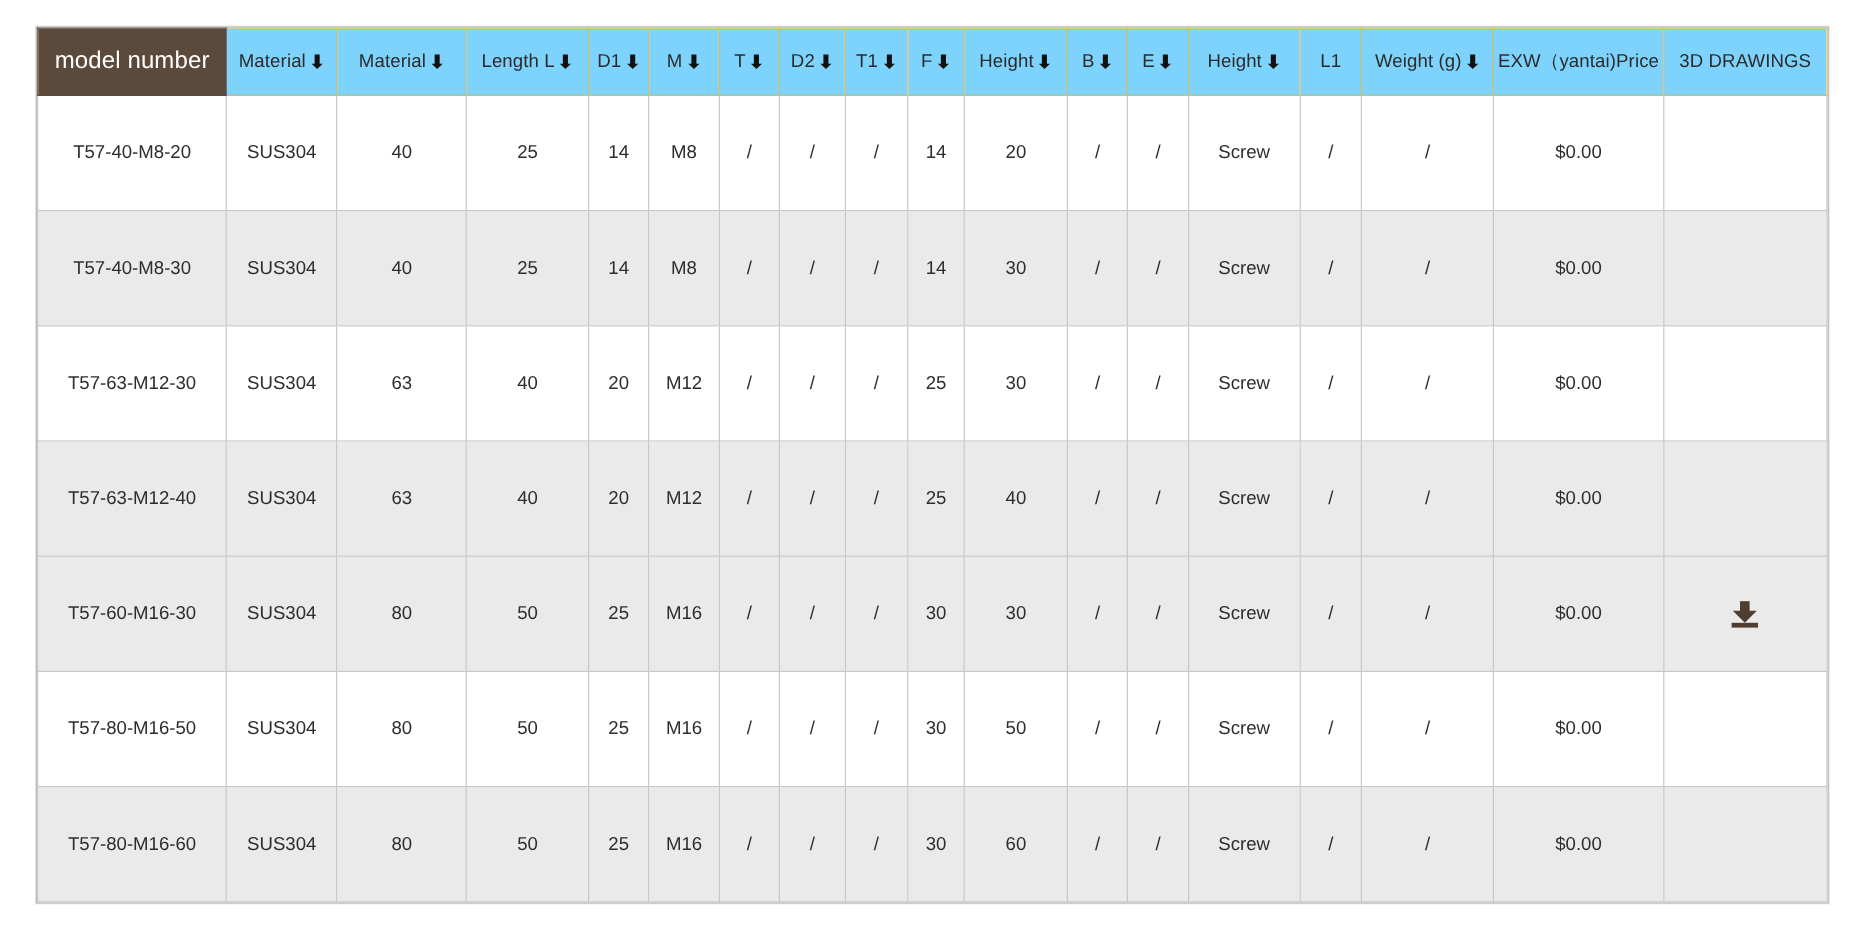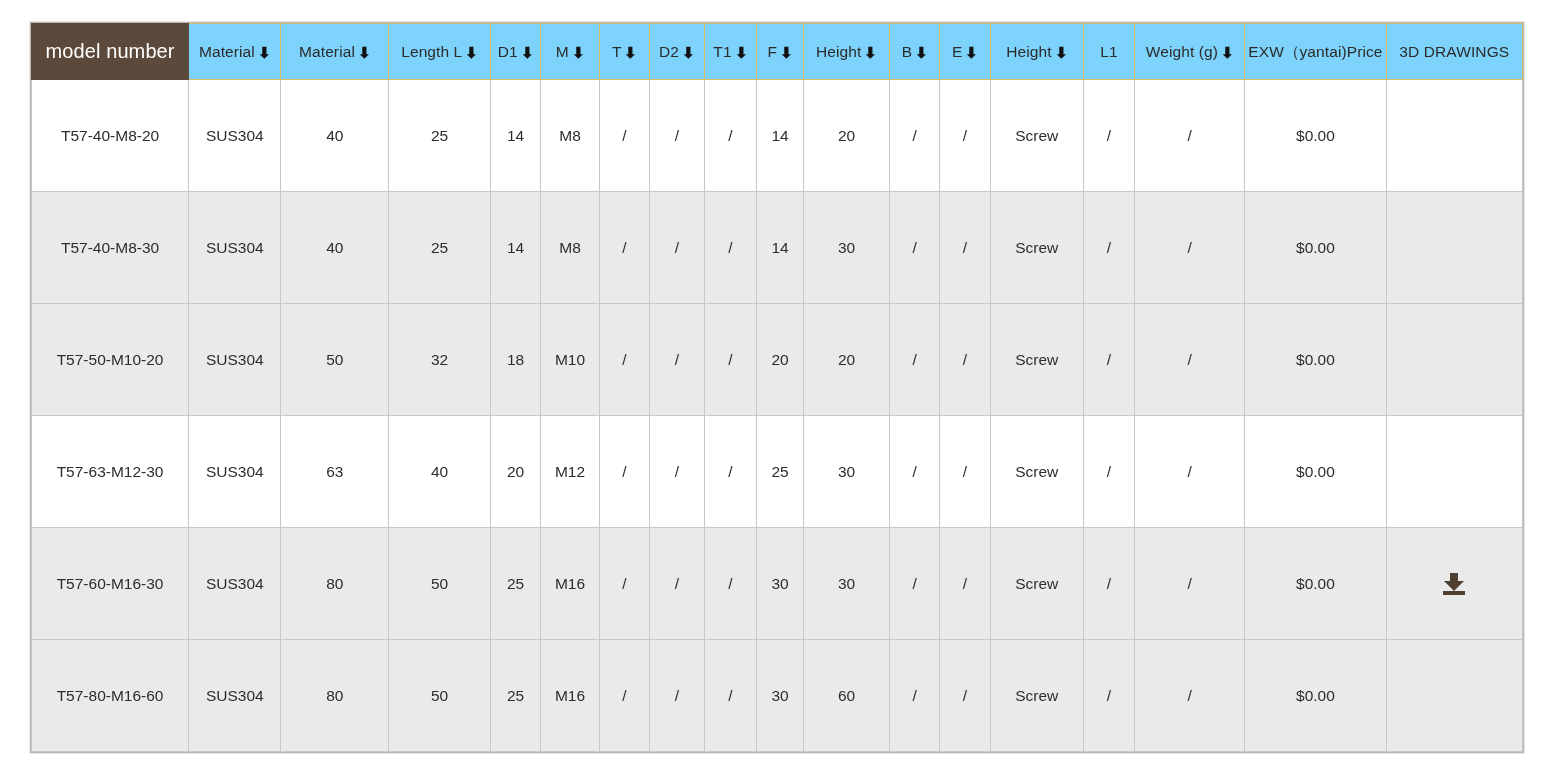--- a/index.html
+++ b/index.html
@@ -242,40 +242,20 @@
             <td>14</td>
             <td>30</td>
             <td class="slash">/</td>
             <td class="slash">/</td>
             <td>Screw</td>
             <td class="slash">/</td>
             <td class="slash">/</td>
             <td>$0.00</td>
             <td></td>
           </tr>
-          <tr class="even">
-            <td class="model-col">T57-50-M10-20</td>
-            <td>SUS304</td>
-            <td>50</td>
-            <td>32</td>
-            <td>18</td>
-            <td>M10</td>
-            <td class="slash">/</td>
-            <td class="slash">/</td>
-            <td class="slash">/</td>
-            <td>20</td>
-            <td>20</td>
-            <td class="slash">/</td>
-            <td class="slash">/</td>
-            <td>Screw</td>
-            <td class="slash">/</td>
-            <td class="slash">/</td>
-            <td>$0.00</td>
-            <td></td>
-          </tr>
           <tr class="odd">
             <td class="model-col">T57-63-M12-30</td>
             <td>SUS304</td>
             <td>63</td>
             <td>40</td>
             <td>20</td>
             <td>M12</td>
             <td class="slash">/</td>
             <td class="slash">/</td>
             <td class="slash">/</td>
@@ -283,38 +263,78 @@
             <td>30</td>
             <td class="slash">/</td>
             <td class="slash">/</td>
             <td>Screw</td>
             <td class="slash">/</td>
             <td class="slash">/</td>
             <td>$0.00</td>
             <td></td>
           </tr>
           <tr class="even">
+            <td class="model-col">T57-63-M12-40</td>
+            <td>SUS304</td>
+            <td>63</td>
+            <td>40</td>
+            <td>20</td>
+            <td>M12</td>
+            <td class="slash">/</td>
+            <td class="slash">/</td>
+            <td class="slash">/</td>
+            <td>25</td>
+            <td>40</td>
+            <td class="slash">/</td>
+            <td class="slash">/</td>
+            <td>Screw</td>
+            <td class="slash">/</td>
+            <td class="slash">/</td>
+            <td>$0.00</td>
+            <td></td>
+          </tr>
+          <tr class="even">
             <td class="model-col">T57-60-M16-30</td>
             <td>SUS304</td>
             <td>80</td>
             <td>50</td>
             <td>25</td>
             <td>M16</td>
             <td class="slash">/</td>
             <td class="slash">/</td>
             <td class="slash">/</td>
             <td>30</td>
             <td>30</td>
             <td class="slash">/</td>
             <td class="slash">/</td>
             <td>Screw</td>
             <td class="slash">/</td>
             <td class="slash">/</td>
             <td>$0.00</td>
             <td><span class="dl-icon"><span class="stem"></span><span class="head"></span><span class="base"></span></span></td>
+          </tr>
+          <tr class="odd">
+            <td class="model-col">T57-80-M16-50</td>
+            <td>SUS304</td>
+            <td>80</td>
+            <td>50</td>
+            <td>25</td>
+            <td>M16</td>
+            <td class="slash">/</td>
+            <td class="slash">/</td>
+            <td class="slash">/</td>
+            <td>30</td>
+            <td>50</td>
+            <td class="slash">/</td>
+            <td class="slash">/</td>
+            <td>Screw</td>
+            <td class="slash">/</td>
+            <td class="slash">/</td>
+            <td>$0.00</td>
+            <td></td>
           </tr>
           <tr class="even">
             <td class="model-col">T57-80-M16-60</td>
             <td>SUS304</td>
             <td>80</td>
             <td>50</td>
             <td>25</td>
             <td>M16</td>
             <td class="slash">/</td>
             <td class="slash">/</td>

